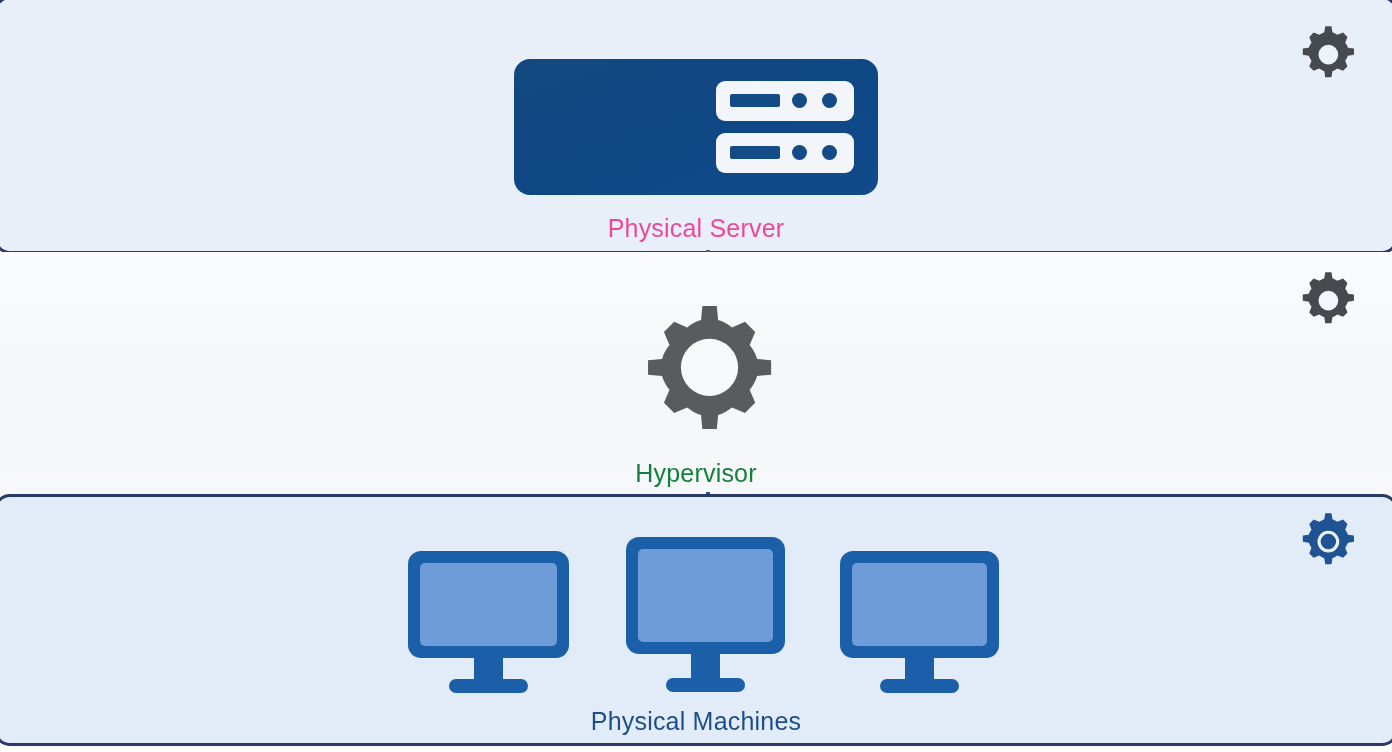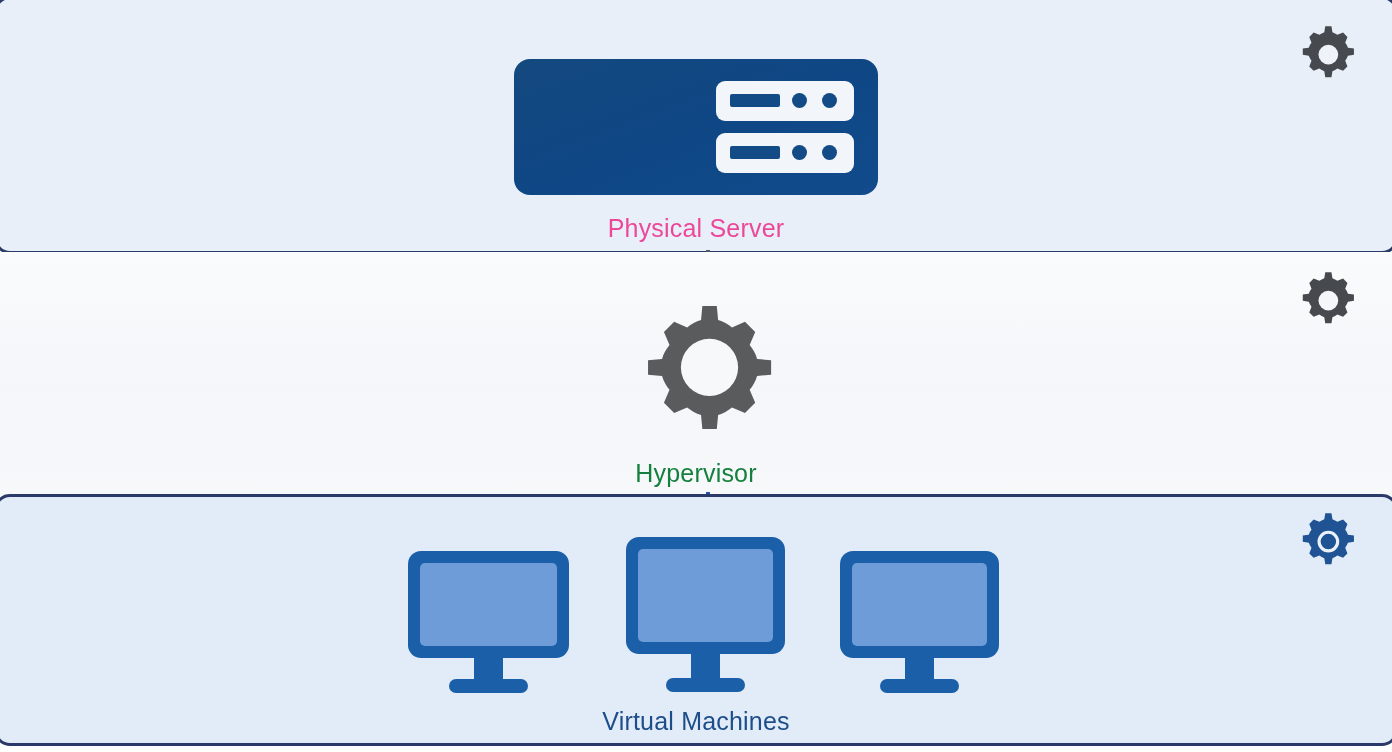--- a/index.html
+++ b/index.html
@@ -260,15 +260,15 @@
       <svg viewBox="0 0 165 146" aria-hidden="true">
         <rect x="3" y="3" width="159" height="107" rx="13" fill="#1b5fa8"></rect>
         <rect x="15" y="15" width="135" height="83" rx="5" fill="#6d9cd8"></rect>
         <rect x="68" y="110" width="29" height="25" fill="#1b5fa8"></rect>
         <rect x="43" y="131" width="79" height="14" rx="7" fill="#1b5fa8"></rect>
       </svg>
     </div>
 
   </div>
 
-  <div class="node-label label-vm">Virtual Machines</div>
+  <div class="node-label label-vm">Physical Machines</div>
 
 </div>
 
 </body></html>

